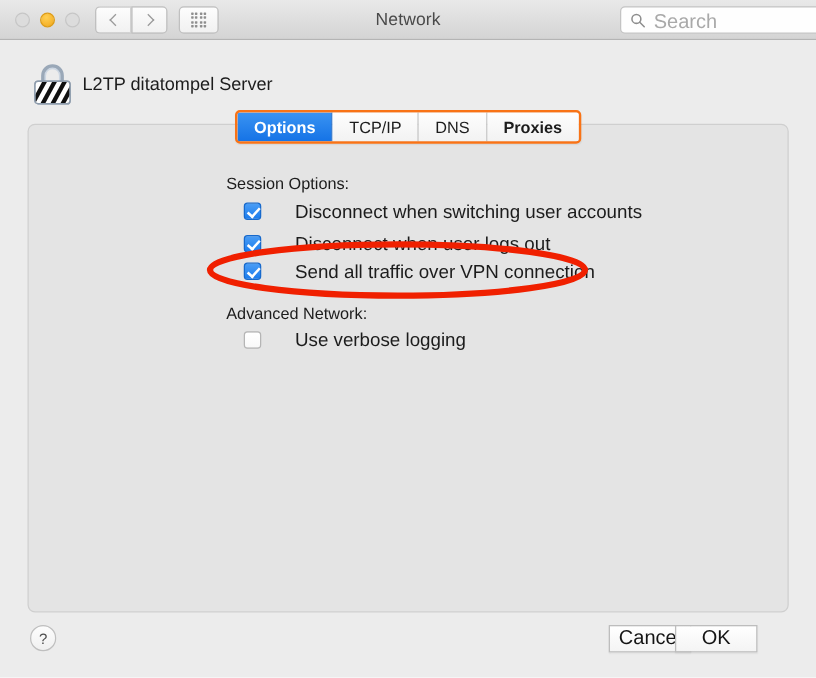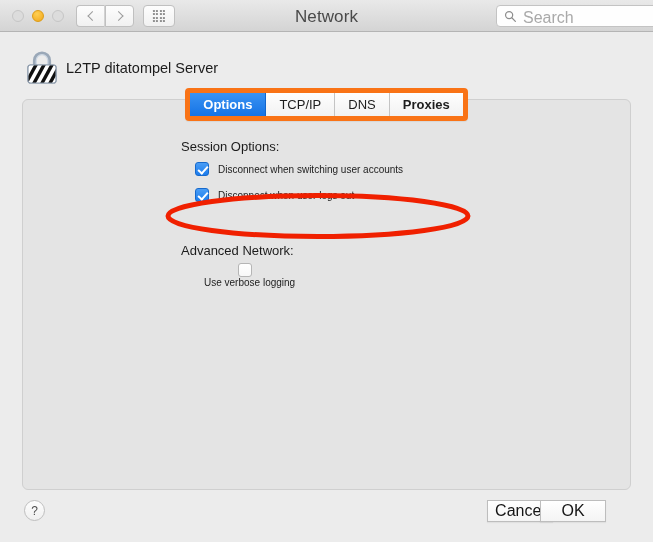--- a/index.html
+++ b/index.html
@@ -91,21 +91,21 @@
     width: 2px; height: 2px;
     background: #8e8e8e;
     border-radius: 0.5px;
   }
 
   #window-title {
     position: absolute;
     left: 0; right: 0;
     top: 7px;
     text-align: center;
-    font-size: 17px;
+    font-size: 14px;
     color: #4a4a4a;
     letter-spacing: 0.1px;
   }
 
   #searchfield {
     position: absolute;
     left: 496px;
     top: 5px;
     width: 170px;
     height: 22px;
@@ -152,21 +152,21 @@
     left: 0; top: 88px;
     width: 653px;
     height: 23px;
     display: flex;
     justify-content: center;
     z-index: 5;
   }
   #tabgroup {
     display: flex;
     height: 23px;
-    border: 5px solid #f97316;
+    border: 2px solid #f97316;
     border-radius: 4px;
     overflow: hidden;
     box-shadow: 0 1px 1px rgba(0,0,0,0.06);
   }
   .tab {
     display: flex;
     align-items: center;
     justify-content: center;
     padding: 0 13px;
     font-size: 13px;
@@ -207,21 +207,21 @@
   .checkrow {
     position: absolute;
     left: 195px;
     display: flex;
     align-items: center;
     height: 18px;
   }
   #row-disconnect-switching { top: 160px; }
   #row-disconnect-logout    { top: 186px; }
   #row-send-all-traffic     { top: 208px; }
-  #row-verbose-logging      { top: 263px; flex-direction: column; }
+  #row-verbose-logging      { top: 263px; }
 
   .cbox {
     position: relative;
     width: 14px;
     height: 14px;
     border-radius: 3px;
     box-sizing: border-box;
     flex: 0 0 auto;
   }
   .cbox.on {
@@ -235,22 +235,22 @@
   .cbox.on::after {
     content: "";
     position: absolute;
     left: 4px; top: 1px;
     width: 4px; height: 8px;
     border: solid #ffffff;
     border-width: 0 2px 2px 0;
     transform: rotate(42deg);
   }
   .cb-label {
-    margin-left: 9px;
-    font-size: 10px;
+    margin-left: 27px;
+    font-size: 15px;
     color: #1c1c1c;
     white-space: nowrap;
   }
 
   
   #annotation-ellipse {
     position: absolute;
     left: 163px;
     top: 192px;
     width: 310px;
@@ -384,20 +384,24 @@
   <div class="checkrow" id="row-disconnect-switching">
     <span class="cbox on"></span>
     <span class="cb-label">Disconnect when switching user accounts</span>
   </div>
 
   <div class="checkrow" id="row-disconnect-logout">
     <span class="cbox on"></span>
     <span class="cb-label">Disconnect when user logs out</span>
   </div>
 
+  <div class="checkrow" id="row-send-all-traffic">
+    <span class="cbox on"></span>
+    <span class="cb-label">Send all traffic over VPN connection</span>
+  </div>
 
   <div class="group-label" id="advanced-options-label">Advanced Network:</div>
 
   <div class="checkrow" id="row-verbose-logging">
     <span class="cbox off"></span>
     <span class="cb-label">Use verbose logging</span>
   </div>
 
   <svg id="annotation-ellipse" viewBox="0 0 310 48">
     <ellipse cx="155" cy="24" rx="150" ry="20.5" fill="none" stroke="#f02000" stroke-width="5"></ellipse>

